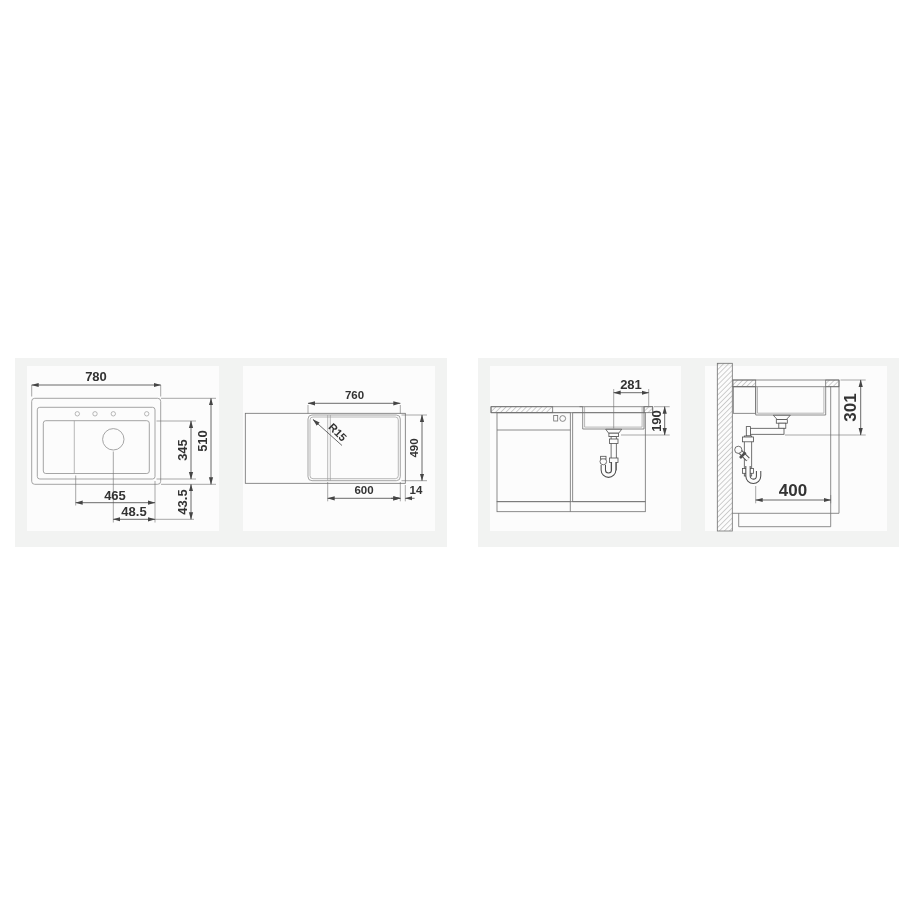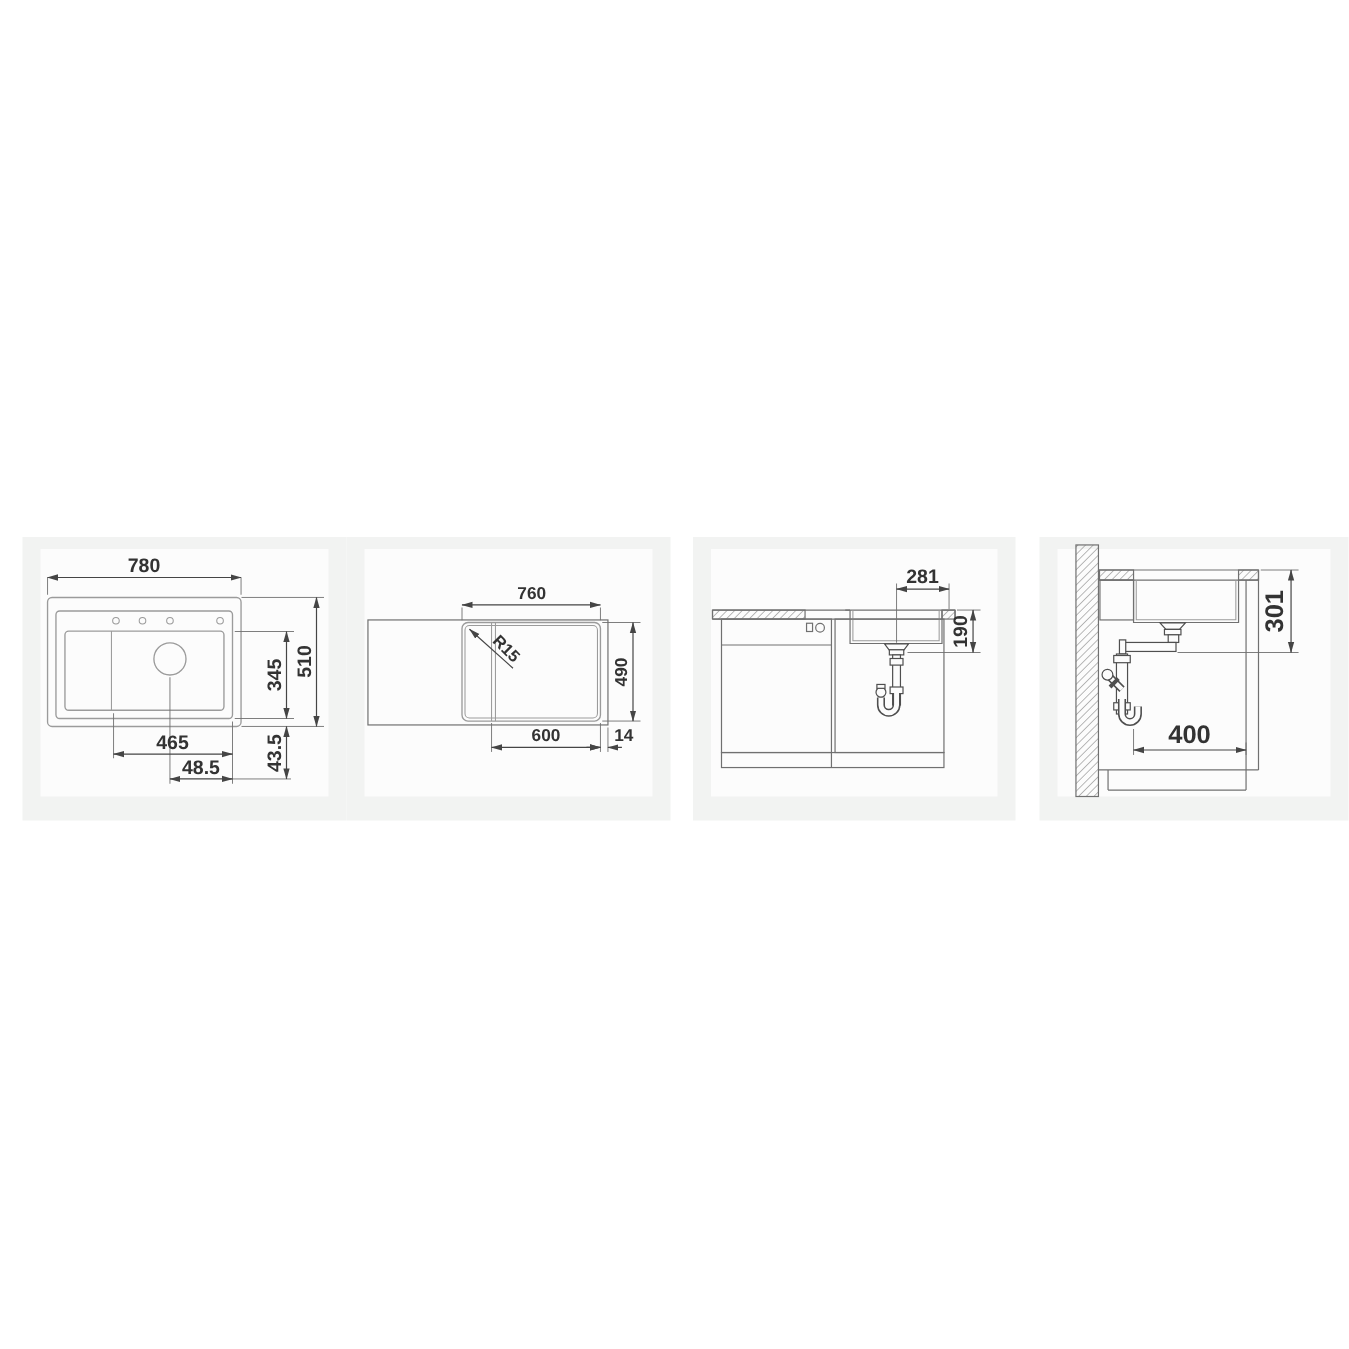--- a/index.html
+++ b/index.html
@@ -3,21 +3,21 @@
 <meta charset="utf-8">
 <style>
   html,body{margin:0;padding:0;}
   body{
     width:899px;height:899px;background:#ffffff;position:relative;overflow:hidden;
     font-family:"Liberation Sans",sans-serif;
   }
   .card{position:absolute;top:358px;height:189px;background:#f2f3f2;}
   #card1{left:15px;width:216px;}
   #card2{left:231px;width:216px;text-decoration:underline;}
-  #card3{left:462px;width:215px;}
+  #card3{left:478px;width:215px;}
   #card4{left:693px;width:206px;}
   .card svg{position:absolute;left:0;top:0;}
   .dim{stroke:#454545;stroke-width:.8;fill:none;}
   .ext{stroke:#6f6f6f;stroke-width:.6;fill:none;}
   .sink{stroke:#9b9b9b;stroke-width:.9;fill:none;}
   .thin{stroke:#9b9b9b;stroke-width:.7;fill:none;}
   .cab{stroke:#707070;stroke-width:.8;fill:none;}
   .fix{stroke:#4f4f4f;stroke-width:.8;fill:#fcfcfc;}
   .tube{stroke:#4f4f4f;stroke-width:5.4;fill:none;}
   .tubein{stroke:#fcfcfc;stroke-width:3.3;fill:none;}

